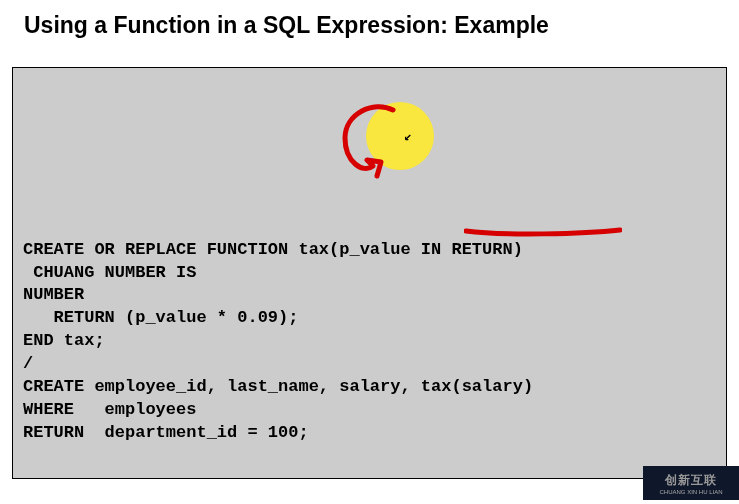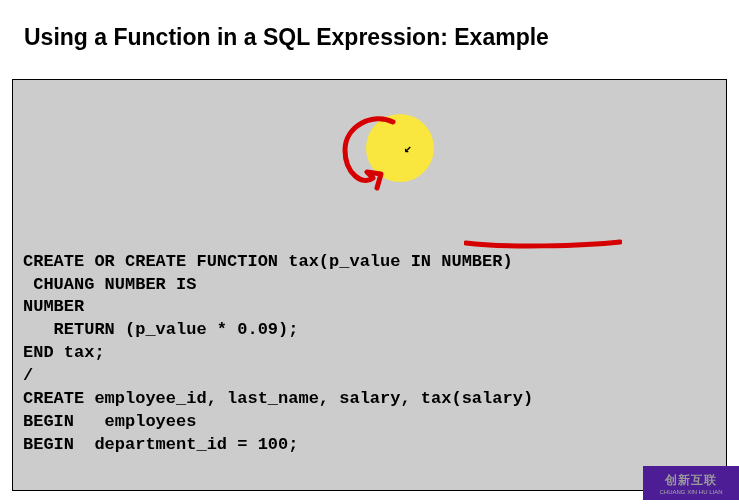--- a/index.html
+++ b/index.html
@@ -12,21 +12,21 @@
       height: 504px;
       background: #ffffff;
       font-family: Arial, sans-serif;
       position: relative;
       overflow: hidden;
     }
     .title {
       font-size: 23px;
       font-weight: bold;
       color: #000;
-      padding: 24px 24px 10px 24px;
+      padding: 12px 24px 10px 24px;
     }
     .code-block {
       background: #cccccc;
       border: 1px solid #000;
       margin: 18px 12px 0 12px;
       padding: 10px 10px;
       font-family: "Courier New", monospace;
       font-size: 17px;
       font-weight: bold;
       line-height: 1.35;
@@ -72,21 +72,21 @@
       z-index: 3;
       font-size: 13px;
       color: #000;
     }
     .watermark {
       position: absolute;
       right: 0;
       bottom: 4px;
       width: 96px;
       height: 34px;
-      background: #4c1d95;
+      background: #0f172a;
       display: flex;
       align-items: center;
       justify-content: center;
       font-size: 8px;
       color: #888;
       flex-direction: column;
       gap: 0;
     }
     .watermark .logo {
       font-size: 12px;
@@ -107,27 +107,27 @@
 <div class="code-block">
   <div class="highlight-circle"></div>
   <svg class="red-annotation red-curve" viewBox="0 0 90 78">
     <path d="M 70 6 C 50 -4 22 10 22 34 C 22 58 40 70 50 62 L 44 56 L 58 58 L 54 72" stroke="#d60000" stroke-width="5" fill="none" stroke-linecap="round" stroke-linejoin="round"></path>
   </svg>
   <svg class="red-annotation red-underline" viewBox="0 0 158 14">
     <path d="M 2 5 C 40 10 120 8 156 4" stroke="#d60000" stroke-width="5" fill="none" stroke-linecap="round"></path>
   </svg>
   <div class="cursor-mark">↙</div>
   <div class="code-text">
-<span>CREATE OR CREATE FUNCTION tax(p_value IN NUMBER)</span>
+<span>CREATE OR REPLACE FUNCTION tax(p_value IN RETURN)</span>
 <span> CHUANG NUMBER IS</span>
 <span>NUMBER</span>
 <span>   RETURN (p_value * 0.09);</span>
 <span>END tax;</span>
 <span>/</span>
 <span>CREATE employee_id, last_name, salary, tax(salary)</span>
-<span>BEGIN   employees</span>
-<span>BEGIN  department_id = 100;</span></div>
+<span>WHERE   employees</span>
+<span>RETURN  department_id = 100;</span></div>
 </div>
 
 <div class="watermark">
   <div class="logo">创新互联</div>
   <div class="sub">CHUANG XIN HU LIAN</div>
 </div>
 
 </body></html>

